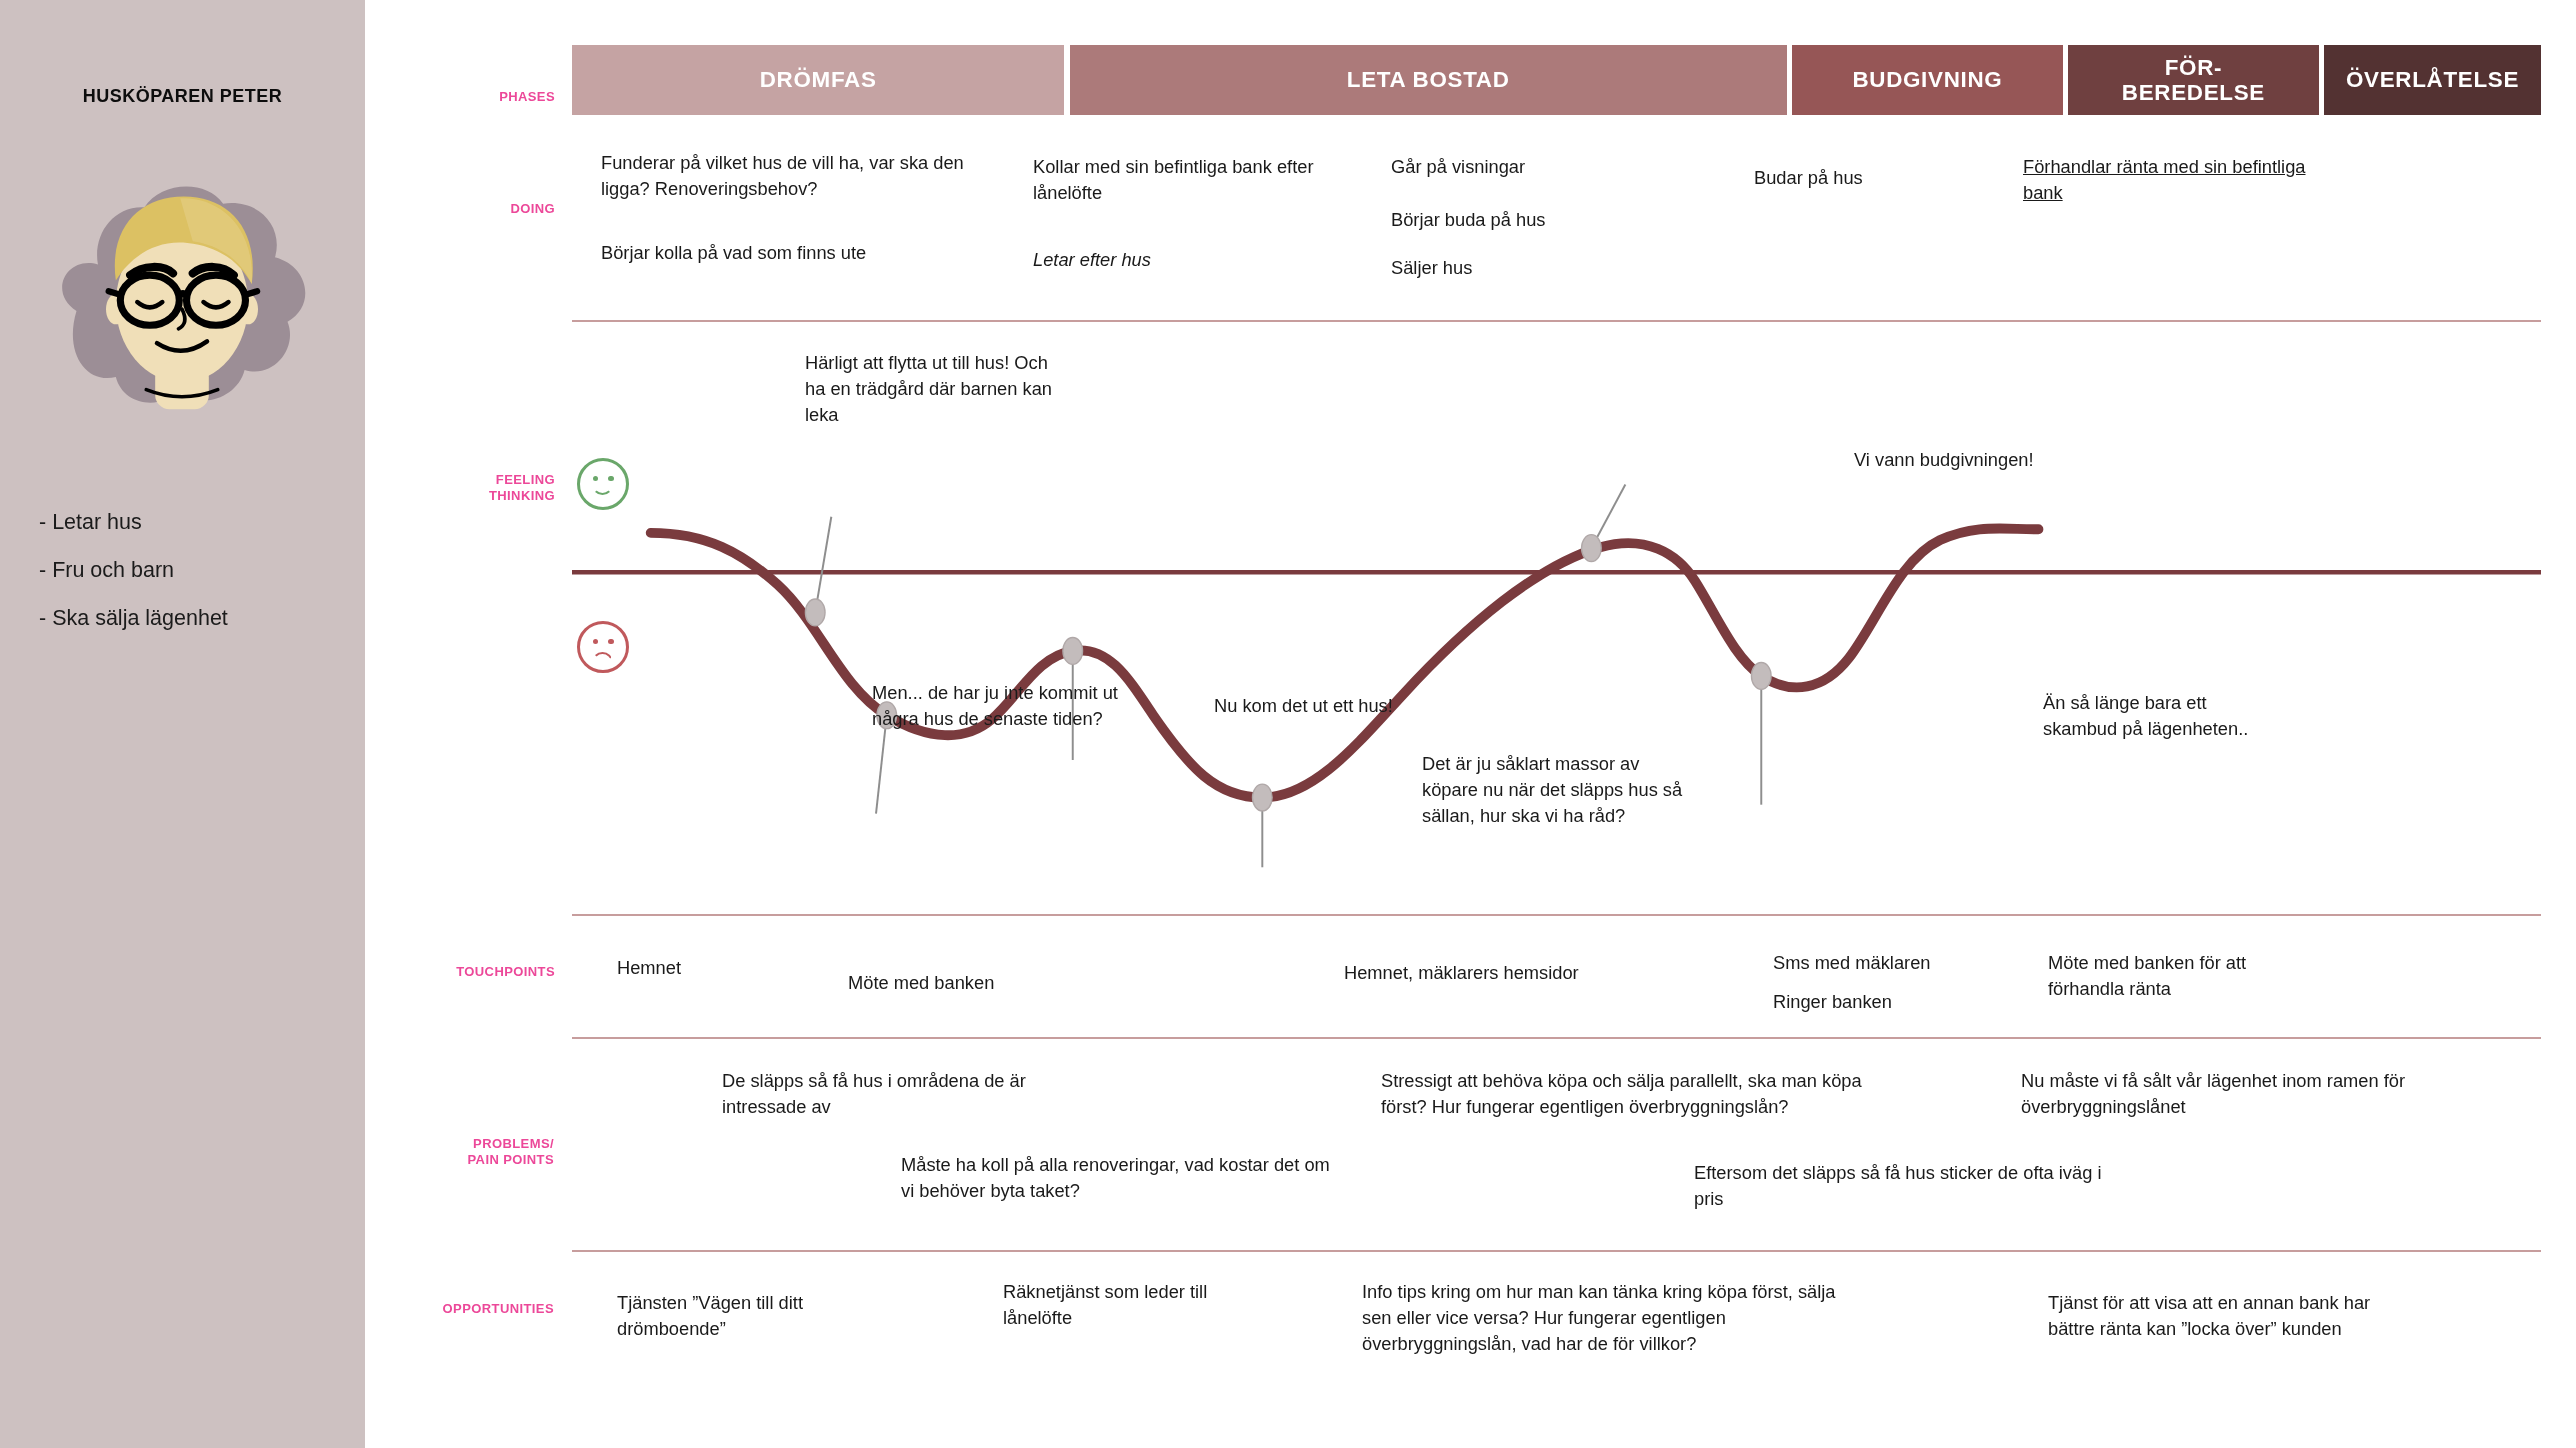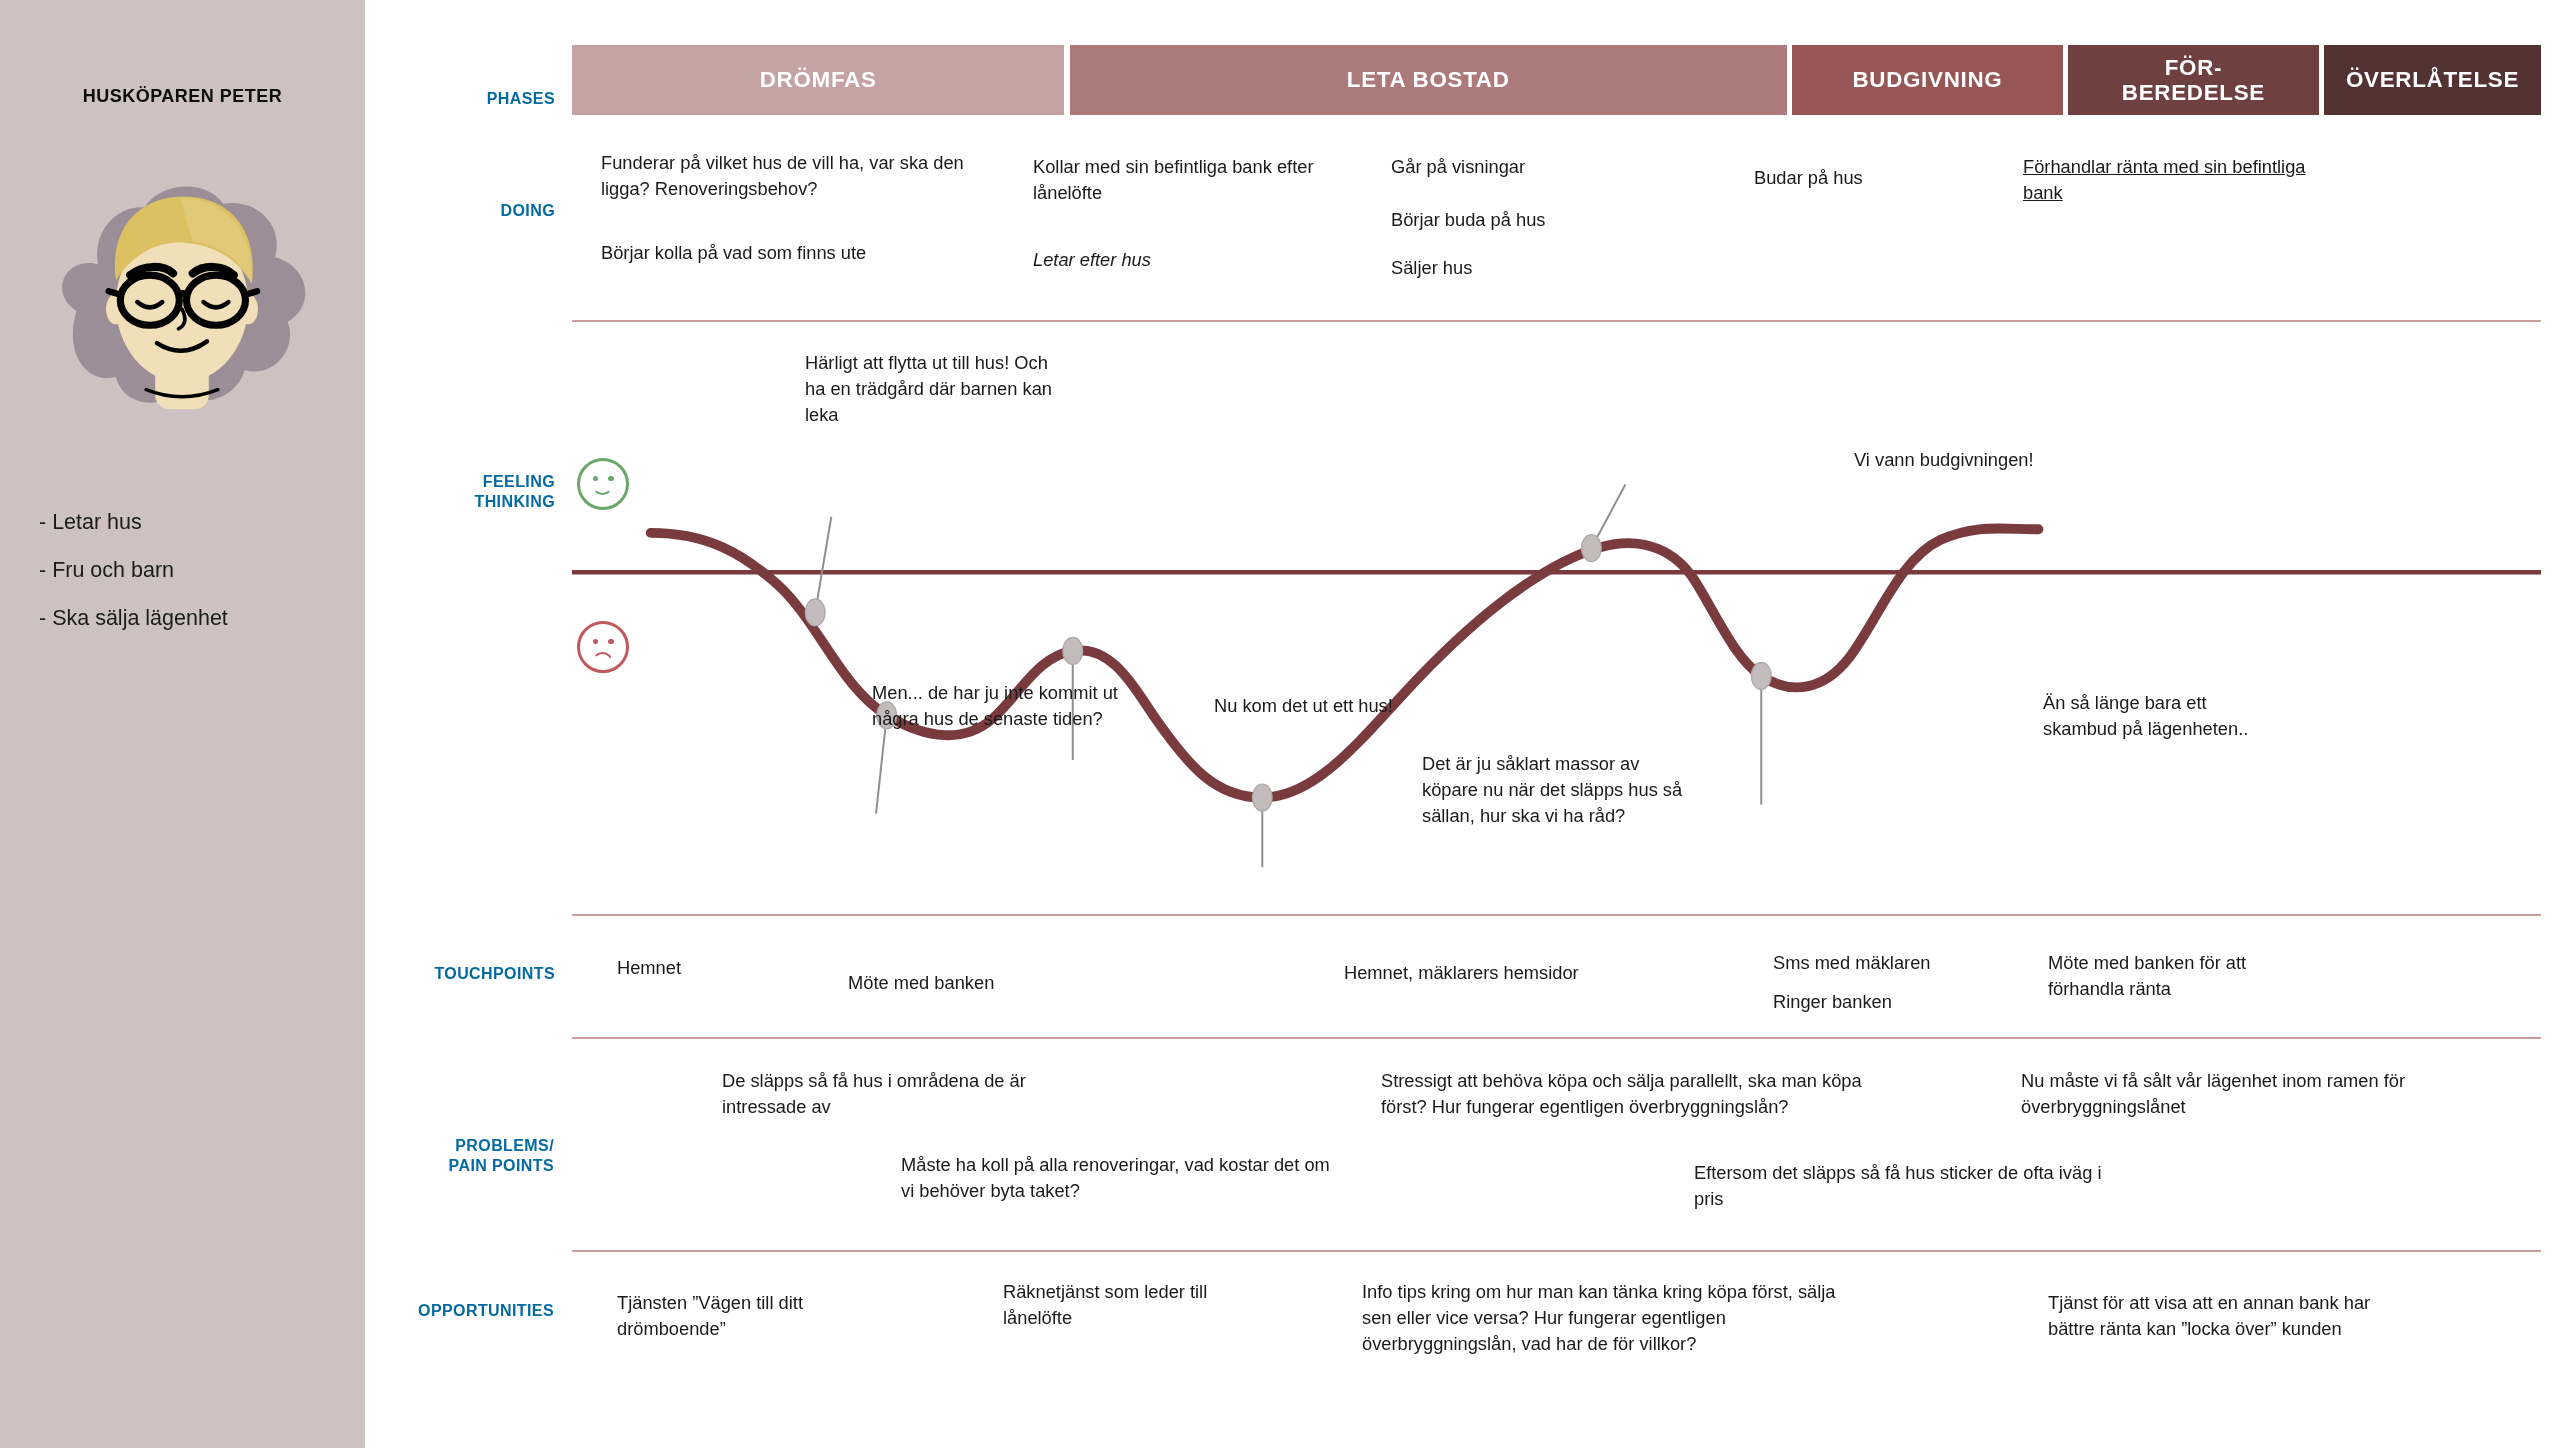--- a/index.html
+++ b/index.html
@@ -32,22 +32,22 @@
   }
   .persona-list .pl-item {
     font-size: 21.5px; color: #1b1b1b; margin-bottom: 23px;
     font-family: "Liberation Sans", sans-serif;
   }
 
   
   .row-label {
     position: absolute;
     text-align: right;
-    font-weight: 800; font-size: 16px; letter-spacing: 0.4px;
-    color: #0369a1; line-height: 1.25;
+    font-weight: 800; font-size: 13px; letter-spacing: 0.4px;
+    color: #ec4899; line-height: 1.25;
   }
 
   
   .phases-bar {
     position: absolute; left: 572px; top: 45px;
     height: 70px; width: 1969px;
     display: flex; gap: 5.4px;
   }
   .phase-cell {
     display: flex; align-items: center; justify-content: center;

